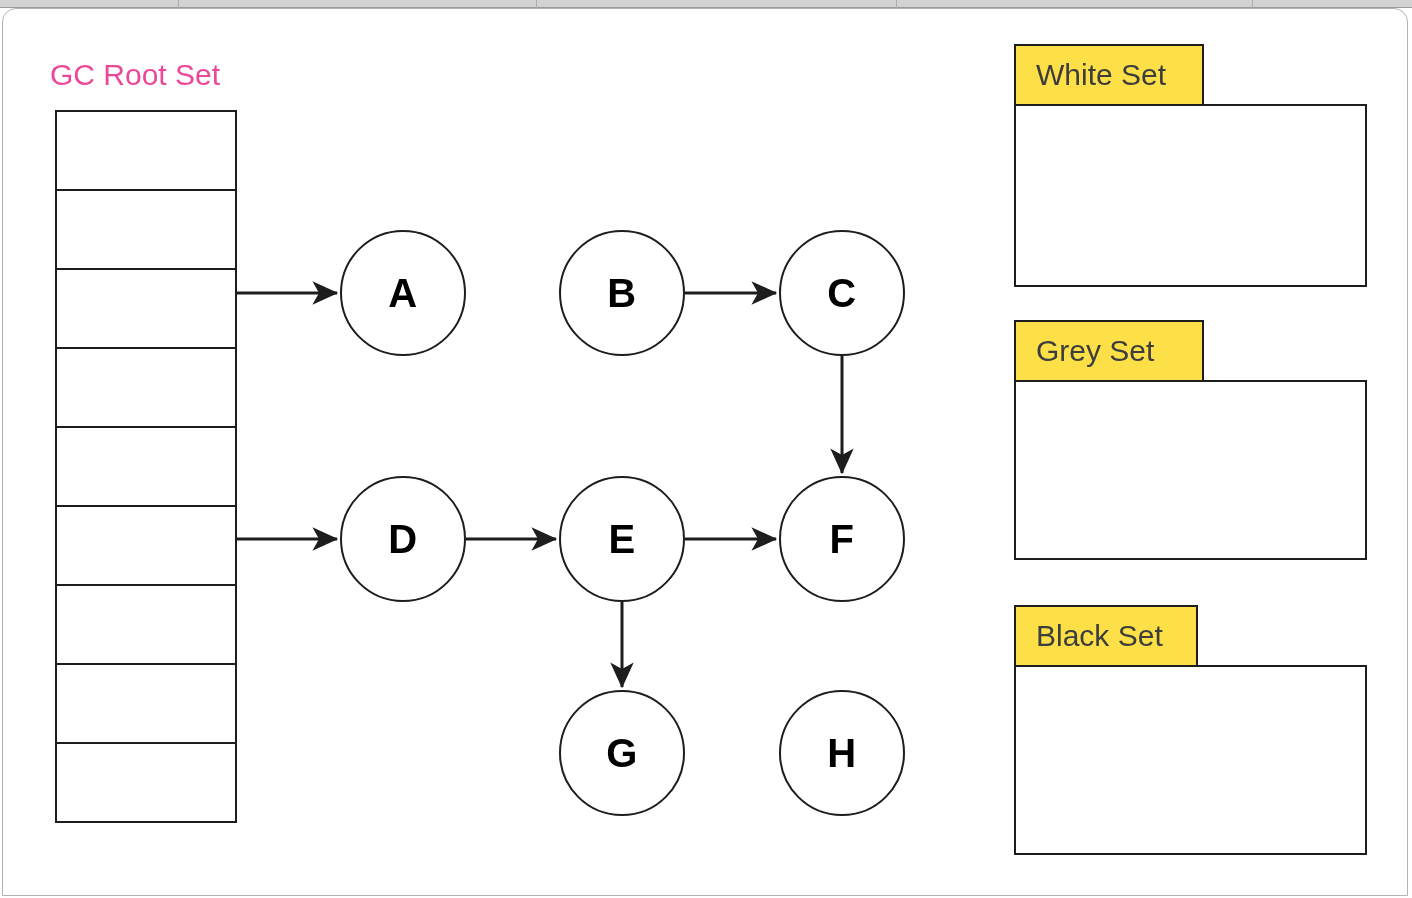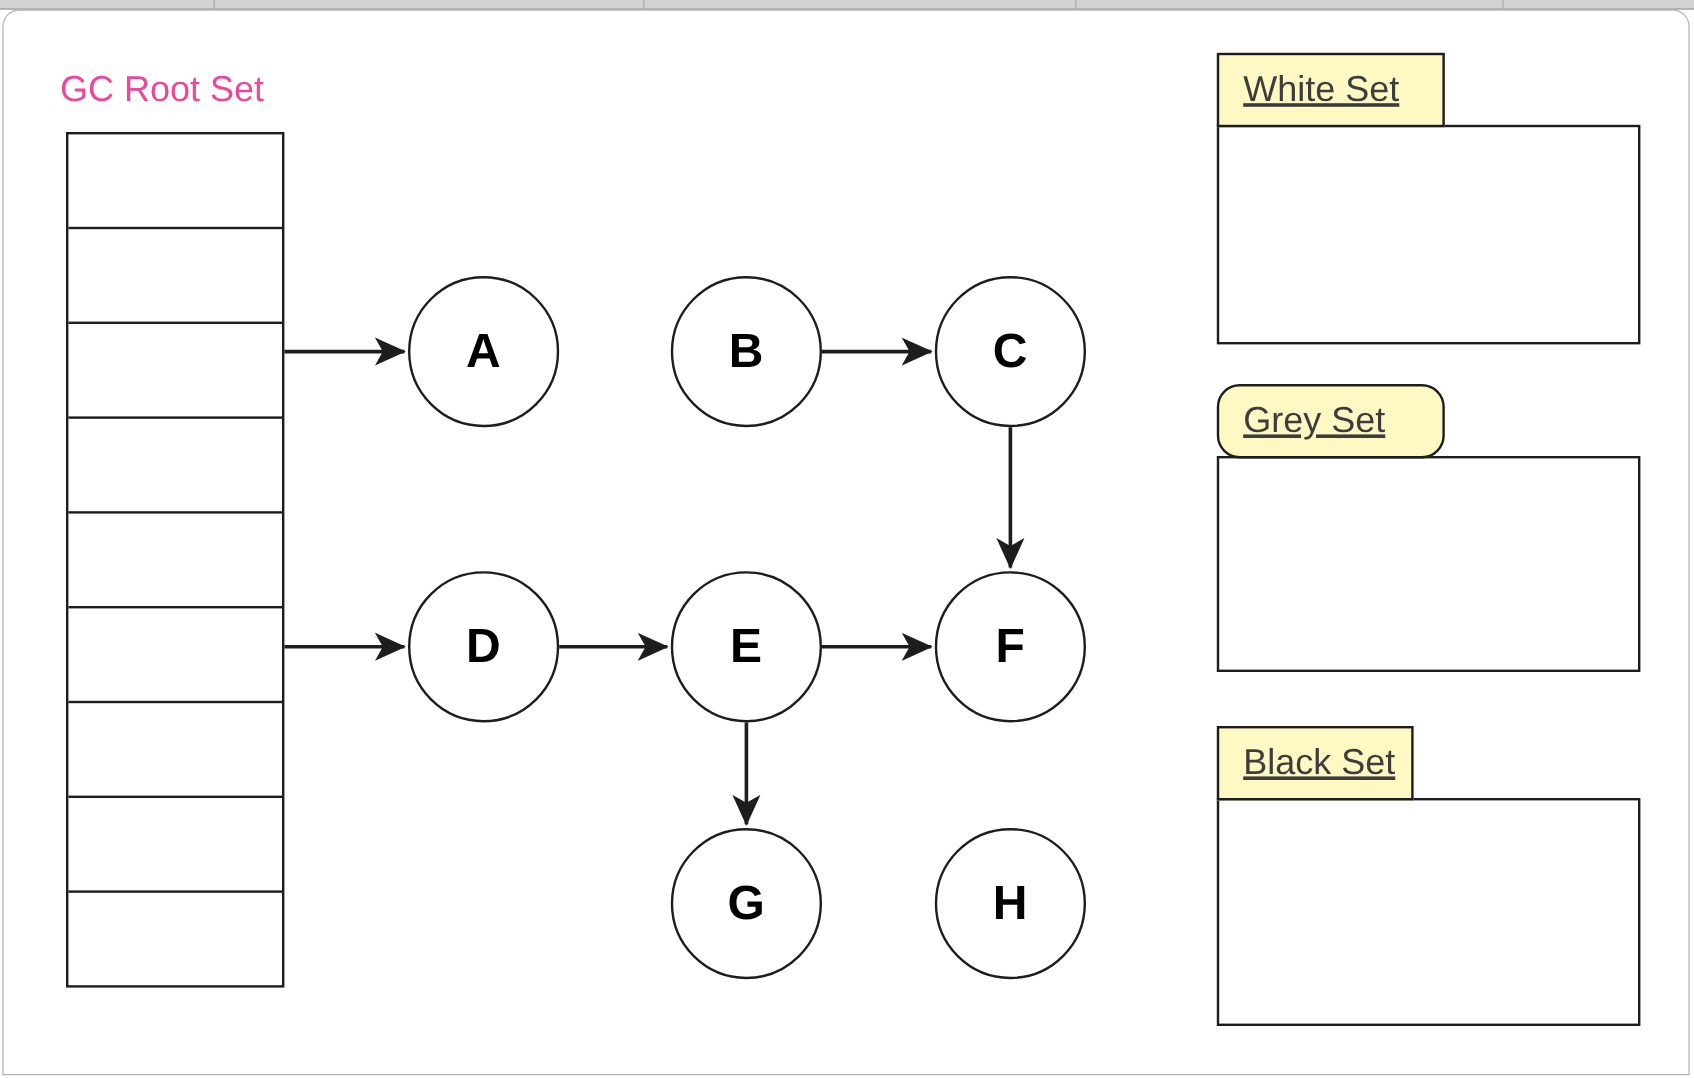--- a/index.html
+++ b/index.html
@@ -108,30 +108,29 @@
   #gc-root-table .gc-row:last-child { border-bottom: none; }
 
   
   .set-group { position: absolute; }
   .set-tab {
     position: absolute;
     left: 0;
     top: 0;
     height: 62px;
     border: 2px solid #1d1d1d;
-    background: #fef9c3;
+    background: #fde047;
     box-sizing: border-box;
     display: flex;
     align-items: center;
     padding-left: 20px;
     font-size: 30px;
     color: #3d3d3d;
     z-index: 2;
     white-space: nowrap;
-    text-decoration: underline;
   }
   .set-body {
     position: absolute;
     left: 0;
     top: 60px;
     border: 2px solid #1d1d1d;
     background: #ffffff;
     box-sizing: border-box;
     z-index: 1;
   }
@@ -256,22 +255,22 @@
       <div class="node set-node">
         <span>G</span>
       </div>
       <div class="node set-node">
         <span>H</span>
       </div>
     </div>
   </div>
 
   <div class="set-group" style="left:1014px; top:320px; width:355px; height:245px;">
-    <div class="set-tab" style="width:190px;border-radius:19px;">Grey Set</div>
+    <div class="set-tab" style="width:190px;">Grey Set</div>
     <div class="set-body" style="width:353px; height:180px;"></div>
   </div>
 
   <div class="set-group" style="left:1014px; top:605px; width:355px; height:245px;">
-    <div class="set-tab" style="width:164px;">Black Set</div>
+    <div class="set-tab" style="width:184px;">Black Set</div>
     <div class="set-body" style="width:353px; height:190px;"></div>
   </div>
 
 </div>
 
 </body></html>

